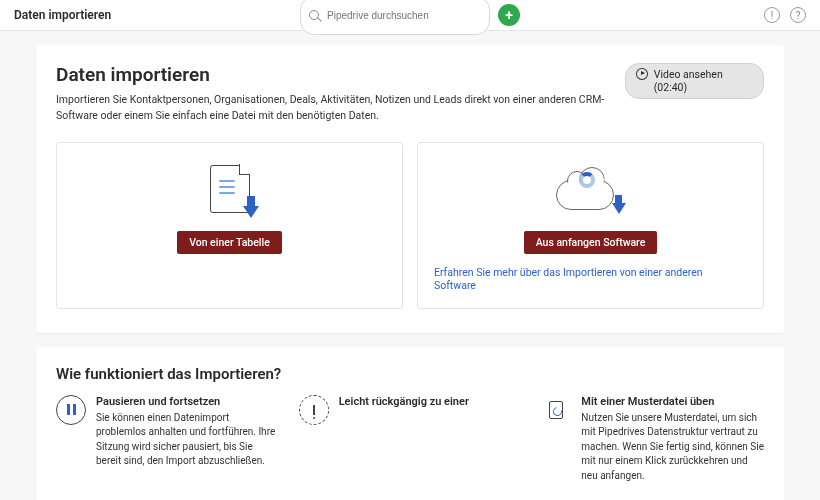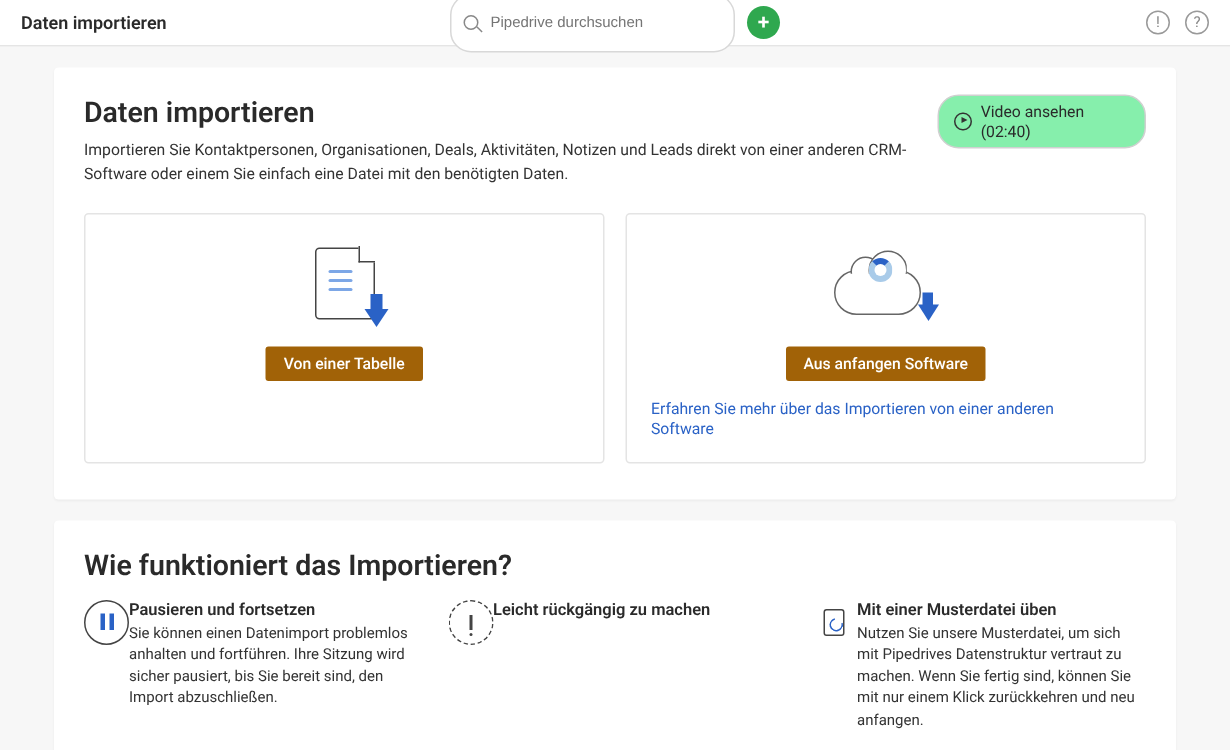--- a/index.html
+++ b/index.html
@@ -13,44 +13,44 @@
   .search input{border:none;outline:none;font-size:10px;color:#888;width:100%;background:transparent}
   .add-btn{width:22px;height:22px;border-radius:50%;background:#2fa84f;display:flex;align-items:center;justify-content:center;cursor:pointer}
   .add-btn span{color:#fff;font-size:14px;line-height:1;font-weight:600}
   .right-icons{position:absolute;right:14px;display:flex;gap:10px;align-items:center}
   .circle-icon{width:16px;height:16px;border:1.5px solid #999;border-radius:50%;display:flex;align-items:center;justify-content:center;font-size:10px;color:#888;cursor:pointer}
   .page{padding:14px 36px}
   .card{background:#fff;border-radius:3px;box-shadow:0 1px 2px rgba(0,0,0,0.05);padding:18px 20px 24px;margin-bottom:14px}
   .card-head{display:flex;justify-content:space-between;align-items:flex-start;margin-bottom:8px}
   h1.main-h{font-size:19px;font-weight:600;margin:0 0 6px}
   .sub{font-size:10.5px;line-height:1.5;color:#333;max-width:600px}
-  .video-btn{border:1px solid #d0d0d0;border-radius:14px;padding:4px 10px;font-size:10.5px;display:flex;align-items:center;gap:6px;cursor:pointer;background:#86efac}
+  .video-btn{border:1px solid #d0d0d0;border-radius:14px;padding:4px 10px;font-size:10.5px;display:flex;align-items:flex-start;gap:6px;cursor:pointer;background:#e5e5e5}
   .play{width:12px;height:12px;border:1.4px solid #333;border-radius:50%;position:relative}
   .play::after{content:"";position:absolute;left:3.5px;top:2.3px;border-left:4px solid #333;border-top:2.5px solid transparent;border-bottom:2.5px solid transparent}
   .two-col{display:flex;gap:14px;margin-top:18px}
   .import-box{flex:1;border:1px solid #e4e4e4;border-radius:3px;padding:16px;display:flex;flex-direction:column;align-items:center}
   .import-img{height:60px;margin-bottom:12px;display:flex;align-items:center;justify-content:center}
   .file-icon{width:40px;height:48px;border:1.5px solid #444;border-radius:3px;position:relative}
   .file-icon::before{content:"";position:absolute;right:-1.5px;top:-1.5px;width:10px;height:10px;border-left:1.5px solid #444;border-bottom:1.5px solid #444;background:#fff}
   .file-lines{position:absolute;left:8px;top:14px;width:16px;height:20px;display:flex;flex-direction:column;gap:4px}
   .file-lines span{height:2px;background:#7da7e6;border-radius:1px}
   .file-arrow{position:absolute;right:-10px;bottom:-6px;width:0;height:0;border-left:8px solid transparent;border-right:8px solid transparent;border-top:12px solid #2a62c6}
   .file-arrow::before{content:"";position:absolute;left:-4px;top:-22px;width:8px;height:12px;background:#2a62c6}
   .cloud-icon{position:relative;width:70px;height:42px}
   .cloud{width:58px;height:30px;border:1.5px solid #666;border-radius:16px;position:absolute;bottom:0;left:0}
   .cloud::before{content:"";position:absolute;width:18px;height:18px;border:1.5px solid #666;border-radius:50%;top:-10px;left:10px;background:#fff;clip-path:polygon(0 0,100% 0,100% 60%,0 60%)}
   .cloud::after{content:"";position:absolute;width:24px;height:24px;border:1.5px solid #666;border-radius:50%;top:-14px;left:22px;background:#fff;clip-path:polygon(0 0,100% 0,100% 62%,0 62%)}
   .donut{width:16px;height:16px;border:4px solid #a9cbe9;border-top-color:#2a62c6;border-radius:50%;position:absolute;top:4px;left:23px}
   .cloud-arrow{position:absolute;right:0;bottom:-4px;width:0;height:0;border-left:7px solid transparent;border-right:7px solid transparent;border-top:11px solid #2a62c6}
   .cloud-arrow::before{content:"";position:absolute;left:-3.5px;top:-19px;width:7px;height:10px;background:#2a62c6}
-  .green-btn{background:#a16207;color:#fff;font-size:10.5px;font-weight:500;padding:5px 12px;border-radius:2px;cursor:pointer;margin-bottom:12px}
+  .green-btn{background:#7f1d1d;color:#fff;font-size:10.5px;font-weight:500;padding:5px 12px;border-radius:2px;cursor:pointer;margin-bottom:12px}
   .box-link{color:#2a62c6;font-size:10.5px}
-  h2.sec-h{font-size:19px;font-weight:600;margin:0 0 12px}
+  h2.sec-h{font-size:15px;font-weight:600;margin:0 0 12px}
   .how-row{display:flex;gap:20px}
-  .how-item{display:flex;flex:1}
+  .how-item{display:flex;gap:10px;flex:1}
   .how-icon{width:30px;height:30px;flex:0 0 auto;border:1.5px solid #444;border-radius:50%;display:flex;align-items:center;justify-content:center;position:relative}
   .how-icon.dashed{border-style:dashed}
   .h-title{font-size:11px;font-weight:600;margin:0 0 3px}
   .h-body{font-size:10px;line-height:1.45;color:#333}
   .pause-bars{display:flex;gap:3px}
   .pause-bars span{width:3px;height:11px;background:#2a62c6}
   .excl{width:2px;height:10px;background:#444;position:relative}
   .excl::after{content:"";position:absolute;bottom:-4px;left:0;width:2px;height:2px;background:#444;border-radius:50%}
   .file-sm{width:14px;height:18px;border:1.3px solid #444;border-radius:2px;position:relative}
   .file-sm::after{content:"";position:absolute;left:3px;top:5px;width:7px;height:7px;border:1.3px solid #2a62c6;border-radius:50%;border-top-color:transparent;transform:rotate(30deg)}
@@ -129,21 +129,21 @@
         <div>
           <div class="h-title">Pausieren und fortsetzen</div>
           <div class="h-body">Sie können einen Datenimport problemlos anhalten und fortführen. Ihre Sitzung wird sicher pausiert, bis Sie bereit sind, den Import abzuschließen.</div>
         </div>
       </div>
       <div class="how-item">
         <div class="how-icon dashed">
             <div class="excl"></div>
           </div>
         <div>
-          <div class="h-title">Leicht rückgängig zu machen</div>
+          <div class="h-title">Leicht rückgängig zu einer</div>
         </div>
       </div>
       <div class="how-item">
         <div class="how-icon" style="border:none">
             <div class="file-sm"></div>
           </div>
         <div>
           <div class="h-title">Mit einer Musterdatei üben</div>
           <div class="h-body">Nutzen Sie unsere Musterdatei, um sich mit Pipedrives Datenstruktur vertraut zu machen. Wenn Sie fertig sind, können Sie mit nur einem Klick zurückkehren und neu anfangen.</div>
         </div>

